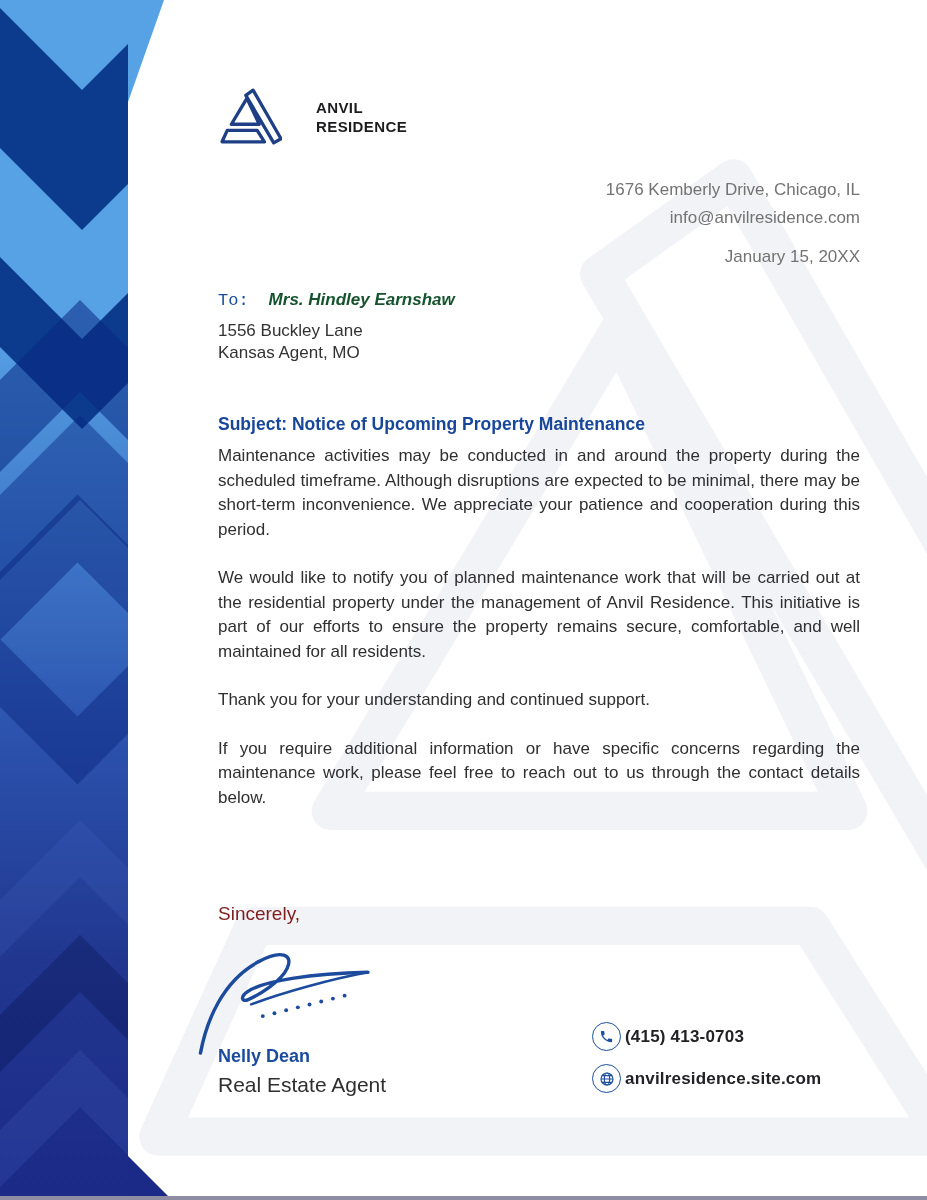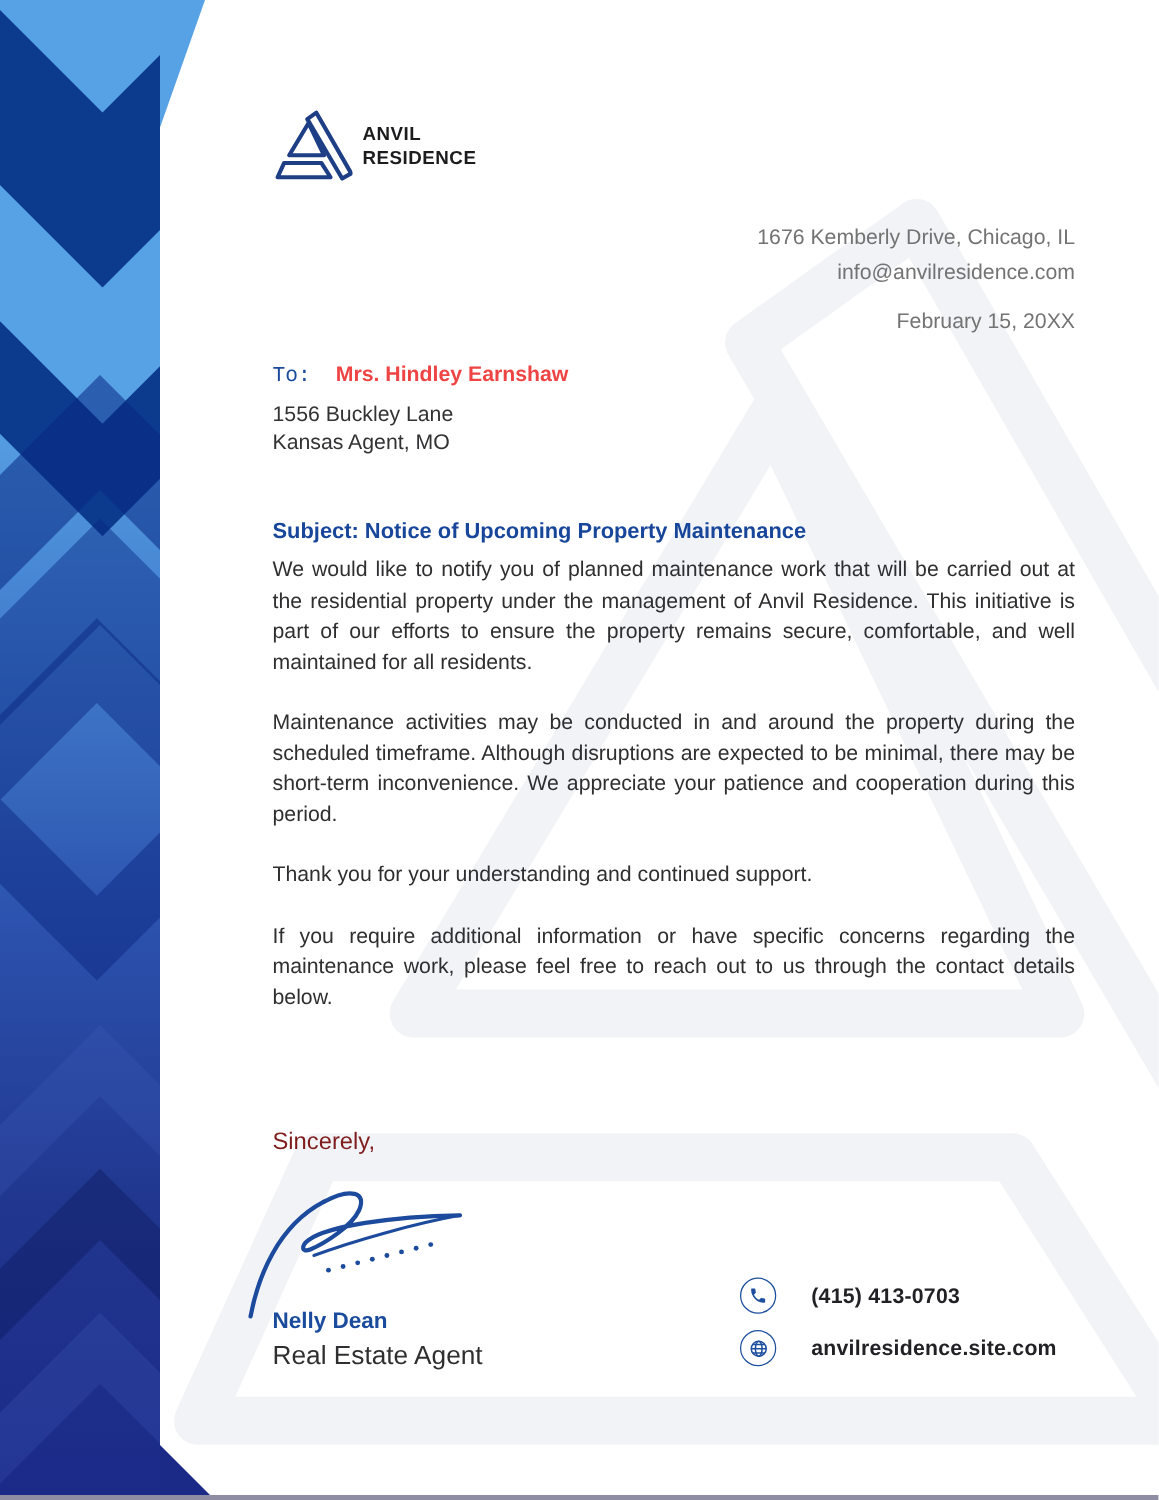--- a/index.html
+++ b/index.html
@@ -30,50 +30,50 @@
     background:#1b2987; clip-path:polygon(0 0,44px 44px,0 44px); }
   .bottom-edge { position:absolute; left:0; bottom:0; width:927px; height:4px; background:#8f8da4; z-index:5; }
 
   
   .watermark { position:absolute; left:120px; top:140px; width:1150px; z-index:0; }
   .watermark path { stroke:#f2f3f7; stroke-width:2; fill:none; stroke-linejoin:round; }
 
   
   .content { position:absolute; inset:0; z-index:2; }
 
-  .brand-row { position:absolute; left:220px; top:88px; display:flex; align-items:center; gap:8px; }
+  .brand-row { position:absolute; left:220px; top:88px; display:flex; align-items:center; gap:34px; }
   .logo-mark svg { display:block; }
   .logo-mark path { stroke:#1e3f85; stroke-width:3.2; fill:none; stroke-linejoin:round; }
   .brand-name { font-weight:bold; font-size:15px; line-height:19px; letter-spacing:0.4px; color:#1c1c1e; }
 
   .sender-block { position:absolute; right:67px; top:176px; text-align:right; font-size:17px; line-height:28px; color:#737373; }
   .sender-date { margin-top:11px; }
 
   .recipient { position:absolute; left:218px; top:290px; font-size:17px; }
   .to-line { color:#1b4b9c; margin-bottom:10px; }
   .to-label { margin-right:20px;font-family:Liberation Mono, monospace; }
-  .to-name { font-weight:bold; color:#ef4444; }
+  .to-name { font-weight:bold; color:#14532d;font-style:italic; }
   .recipient-addr { color:#323234; line-height:22px; }
 
   .subject { position:absolute; left:218px; top:394px; font-size:17.5px; font-weight:bold; color:#17469a;margin-top:20px; }
 
   .body-text { position:absolute; left:218px; top:444px; width:642px; font-size:17px; line-height:24.5px; color:#2f2f31; }
   .body-text p { text-align:justify; margin-bottom:24px; }
 
   .sincerely { position:absolute; left:218px; top:903px; font-size:19px; color:#7f1d1d; }
 
   .signature { position:absolute; left:194px; top:946px; width:196px; height:112px; }
   .signature path { stroke:#1c4a9c; fill:none; stroke-linecap:round; }
   .signature circle { fill:#1c4a9c; }
 
   .signer-name { position:absolute; left:218px; top:1046px; font-size:18px; font-weight:bold; color:#1b4b9c; }
   .signer-title { position:absolute; left:218px; top:1073px; font-size:21px; color:#2f2f31; }
 
   .contact { position:absolute; left:592px; top:1022px; display:flex; flex-direction:column; gap:13px; }
-  .contact-row { display:flex; align-items:center; gap:28px; }
+  .contact-row { display:flex; align-items:center; gap:4px; }
   .contact-icon { width:29px; height:29px; border:1.6px solid #1d4f9e; border-radius:50%;
     display:flex; align-items:center; justify-content:center; flex:none; }
   .contact-icon svg { display:block; }
   .contact-text { font-size:17px; font-weight:bold; color:#222226; letter-spacing:0.2px; }
 </style>
 </head>
 <body>
 
 <div class="page">
 
@@ -109,38 +109,38 @@
       </div>
       <div class="brand-name">
         <div>ANVIL</div>
         <div>RESIDENCE</div>
       </div>
     </div>
 
     <div class="sender-block">
       <div>1676 Kemberly Drive, Chicago, IL</div>
       <div>info@anvilresidence.com</div>
-      <div class="sender-date">February 15, 20XX</div>
+      <div class="sender-date">January 15, 20XX</div>
     </div>
 
     <div class="recipient">
       <div class="to-line">
         <span class="to-label">To:</span><span class="to-name">Mrs. Hindley Earnshaw</span>
       </div>
       <div class="recipient-addr">
         <div>1556 Buckley Lane</div>
         <div>Kansas Agent, MO</div>
       </div>
     </div>
 
     <div class="subject">Subject: Notice of Upcoming Property Maintenance</div>
 
     <div class="body-text">
+      <p>Maintenance activities may be conducted in and around the property during the scheduled timeframe. Although disruptions are expected to be minimal, there may be short-term inconvenience. We appreciate your patience and cooperation during this period.</p>
       <p>We would like to notify you of planned maintenance work that will be carried out at the residential property under the management of Anvil Residence. This initiative is part of our efforts to ensure the property remains secure, comfortable, and well maintained for all residents.</p>
-      <p>Maintenance activities may be conducted in and around the property during the scheduled timeframe. Although disruptions are expected to be minimal, there may be short-term inconvenience. We appreciate your patience and cooperation during this period.</p>
       <p>Thank you for your understanding and continued support.</p>
       <p>If you require additional information or have specific concerns regarding the maintenance work, please feel free to reach out to us through the contact details below.</p>
     </div>
 
     <div class="sincerely">Sincerely,</div>
 
     <svg class="signature" viewBox="0 0 200 115" aria-hidden="true">
       <path d="M6 110 C12 78, 28 36, 66 16" stroke-width="3.5"></path>
       <path d="M66 16 C88 4, 102 8, 95 23 C89 36, 67 50, 55 55 C48 58, 47 52, 54 47 C70 36, 120 28, 178 27" stroke-width="3.5"></path>
       <path d="M178 27 C140 34, 90 48, 58 60" stroke-width="2.5"></path>

